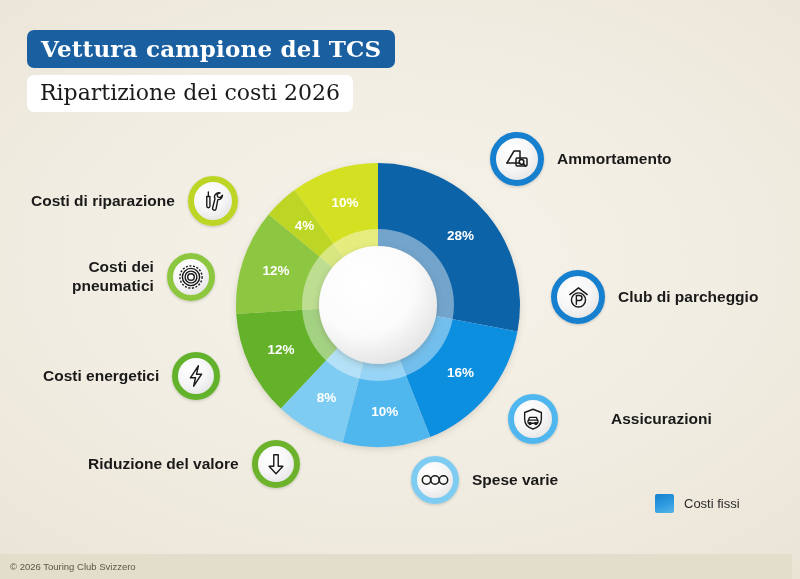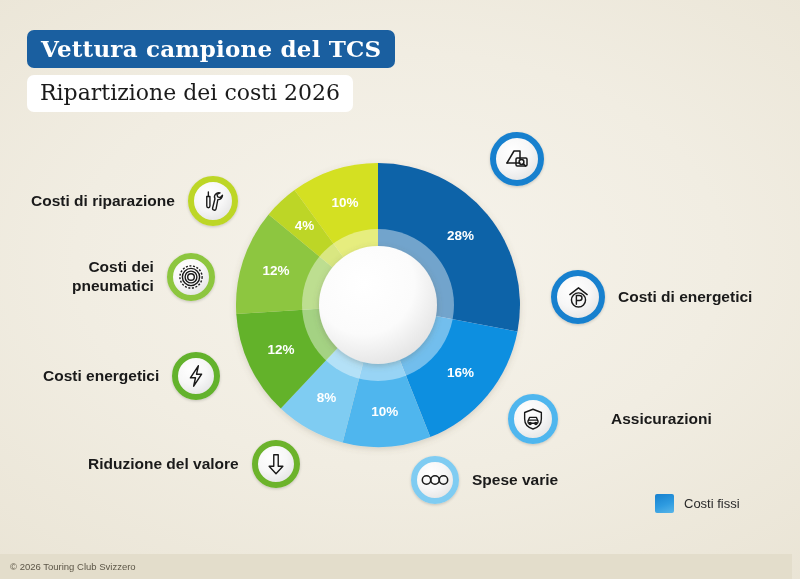--- a/index.html
+++ b/index.html
@@ -124,31 +124,32 @@
   <div class="item" style="left:490px;top:132px;">
     <div class="badge" style="width:54px;height:54px;border:6px solid #1780CE;">
       <svg width="28" height="28" viewBox="0 0 28 28" fill="none" stroke="#1A1A1A" stroke-width="1.5" stroke-linecap="round" stroke-linejoin="round">
         <path d="M4 18 L11 6 L17 6 L17 14"></path>
         <path d="M4 18 L17 18"></path>
         <rect x="13" y="13" width="11" height="8" rx="1.2"></rect>
         <circle cx="18.5" cy="17" r="2.4"></circle>
         <path d="M20.4 18.9 L22.4 20.9"></path>
       </svg>
     </div>
+    <div class="txt" style="margin-left:13px;">Ammortamento</div>
   </div>
 
   <div class="item" style="left:551px;top:270px;">
     <div class="badge" style="width:54px;height:54px;border:6px solid #1780CE;">
       <svg width="27" height="27" viewBox="0 0 28 28" fill="none" stroke="#1A1A1A" stroke-width="1.5" stroke-linecap="round" stroke-linejoin="round">
         <path d="M5 11 L14 4 L23 11"></path>
         <circle cx="14" cy="16.5" r="7.3"></circle>
         <path d="M11.8 21 L11.8 12 L15 12 A2.6 2.6 0 0 1 15 17.2 L11.8 17.2"></path>
       </svg>
     </div>
-    <div class="txt" style="margin-left:13px;">Costi di energetici</div>
+    <div class="txt" style="margin-left:13px;">Club di parcheggio</div>
   </div>
 
   <div class="item" style="left:508px;top:394px;gap:40px;">
     <div class="badge" style="width:50px;height:50px;border:6px solid #4FB6EE;">
       <svg width="26" height="26" viewBox="0 0 28 28" fill="none" stroke="#1A1A1A" stroke-width="1.5" stroke-linecap="round" stroke-linejoin="round">
         <path d="M14 3.5 L23 7 V14 C23 19.4 18.9 23.3 14 24.8 C9.1 23.3 5 19.4 5 14 V7 Z"></path>
         <path d="M9 15.4 L10.3 12.3 H17.7 L19 15.4"></path>
         <rect x="8.6" y="15.2" width="10.8" height="3.4" rx="1.3"></rect>
         <circle cx="10.9" cy="18.8" r="1.15"></circle>
         <circle cx="17.1" cy="18.8" r="1.15"></circle>

